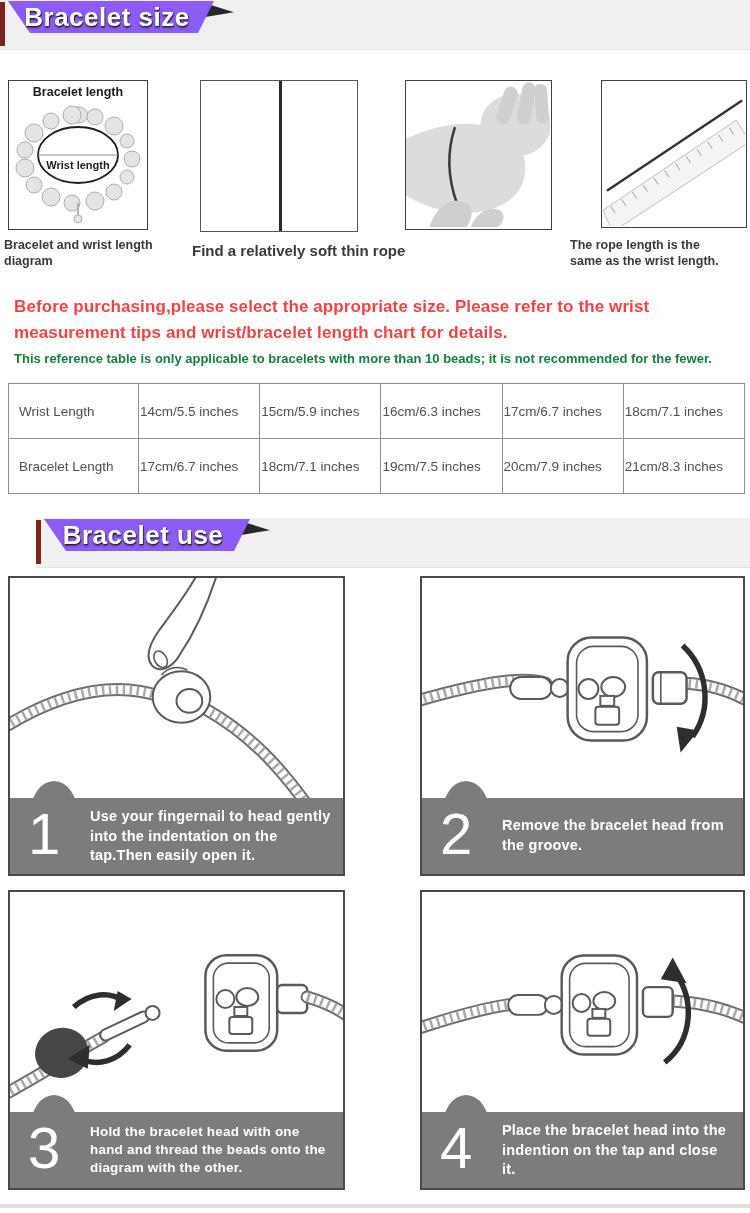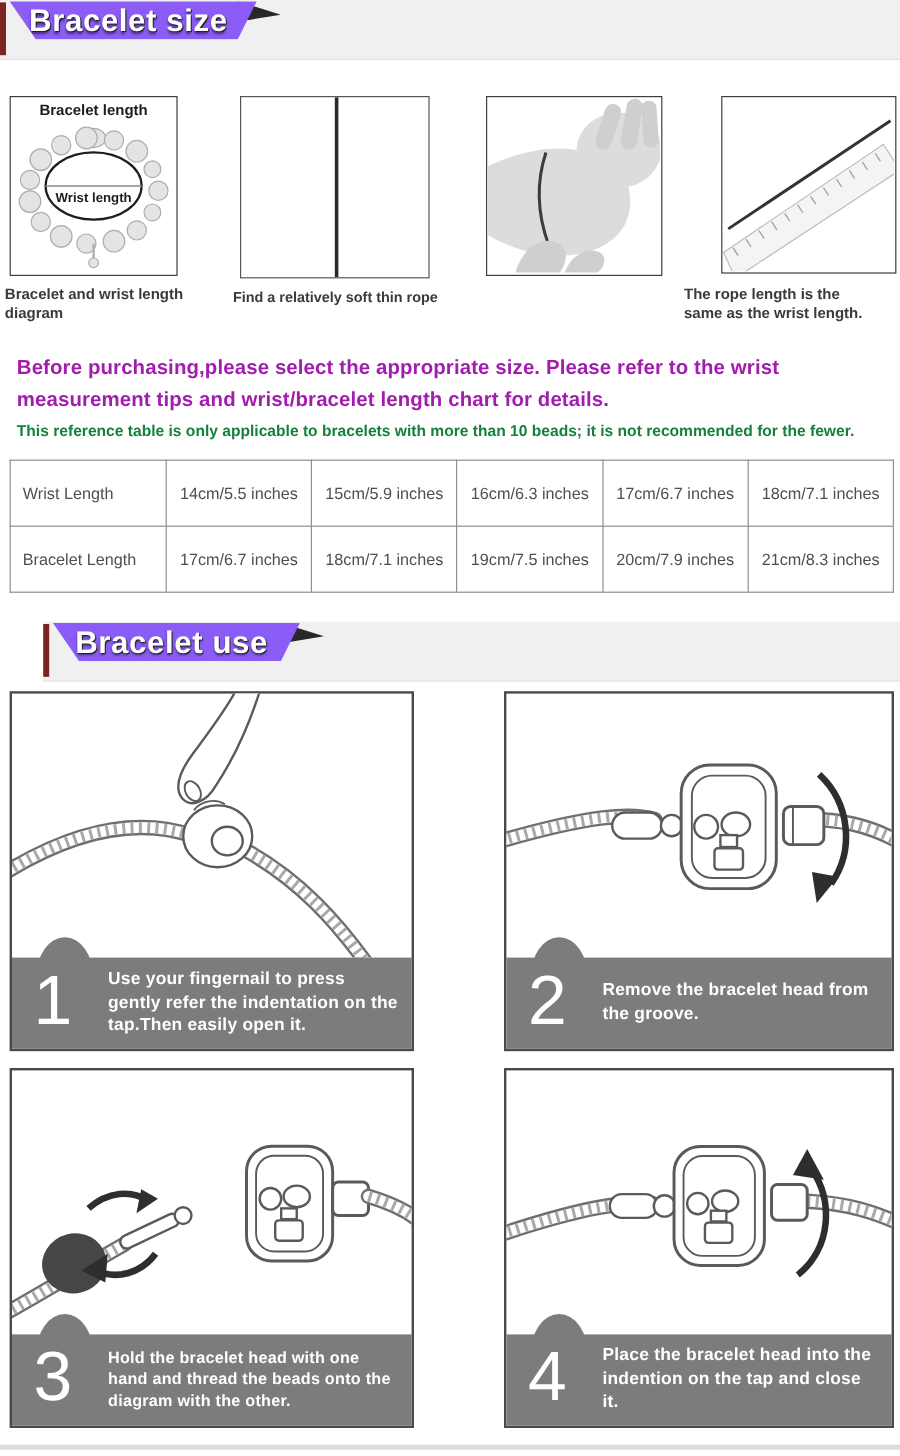--- a/index.html
+++ b/index.html
@@ -19,26 +19,26 @@
   .banner-shape span{color:#fff;font-size:26px;font-weight:800;letter-spacing:.5px;
     text-shadow:0 2px 2px rgba(0,0,0,.5), 1px 1px 0 #3a3a3a;}
 
   
   .mbox{position:absolute;top:80px;background:#fff;border:1.5px solid #3f3f3f;box-sizing:border-box;overflow:hidden;}
   .mcap{position:absolute;font-weight:700;font-size:12.5px;color:#3a3a3a;line-height:1.3;}
   .inbox-label{position:absolute;left:0;right:0;text-align:center;font-weight:700;color:#1c1c1c;}
 
   
   .lead{position:absolute;left:14px;top:294px;width:726px;font-size:17px;font-weight:800;
-    color:#a21caf;line-height:1.5;letter-spacing:.1px;}
+    color:#ef4444;line-height:1.5;letter-spacing:.1px;}
   .warning{position:absolute;left:14px;top:351px;width:730px;font-size:13px;font-weight:700;color:#15803d;}
 
   
   table.size{position:absolute;left:8px;top:383px;width:737px;height:104px;border-collapse:collapse;}
-  table.size td{border:1px solid #8f8f8f;font-size:13.5px;color:#4f4f4f;text-align:center;height:52px;}
+  table.size td{border:1px solid #8f8f8f;font-size:13.5px;color:#4f4f4f;height:52px;}
   table.size td.rowhead{text-align:left;padding-left:10px;width:118px;}
 
   
   .upanel{position:absolute;background:#fff;border:2px solid #4a4a4a;box-sizing:border-box;}
   .upanel svg.art{position:absolute;left:0;top:0;}
   .step-bar{position:absolute;left:0;right:0;bottom:0;height:76px;background:#7c7c7f;}
   .bump{position:absolute;top:-17px;left:20px;width:48px;height:34px;background:#7c7c7f;
     border-radius:50% 50% 0 0 / 100% 100% 0 0;}
   .step-num{position:absolute;left:18px;top:-2px;font-size:58px;font-weight:400;color:#fff;line-height:76px;}
   .step-text{position:absolute;left:80px;right:10px;top:50%;transform:translateY(-50%);
@@ -100,21 +100,21 @@
       <line x1="29" y1="74" x2="109" y2="74" stroke="#8a8a8a" stroke-width="1.2"></line>
     </svg>
     <div class="inbox-label" style="top:4px;font-size:12.5px;">Bracelet length</div>
     <div class="inbox-label" style="top:78px;font-size:11px;">Wrist length</div>
   </div>
   <div class="mcap" style="left:4px;top:237px;width:150px;text-align:left;">Bracelet and wrist length diagram</div>
 
   <div class="mbox" style="left:200px;width:158px;height:152px;border-width:1px;border-color:#555;">
     <div class="abs" style="left:50%;top:0;width:2.5px;height:100%;background:#2a2a2a;"></div>
   </div>
-  <div class="mcap" style="left:192px;top:241px;width:175px;text-align:center;font-size:12px;white-space:nowrap;">Find a relatively soft thin rope</div>
+  <div class="mcap" style="left:192px;top:241px;width:175px;text-align:center;font-size:15px;white-space:nowrap;">Find a relatively soft thin rope</div>
 
   <div class="mbox" style="left:405px;width:147px;height:150px;">
     <svg class="abs" style="left:0;top:0;" width="144" height="147" viewBox="0 0 147 148">
       <path class="ph" d="M0,58 C34,42 66,38 92,48 C116,57 126,76 120,100 C112,128 76,138 42,132 C26,129 10,122 0,116 Z"></path>
       <ellipse class="ph" cx="112" cy="44" rx="36" ry="32"></ellipse>
       <rect class="ph2" x="96" y="4" width="14" height="40" rx="7" transform="rotate(18 103 24)"></rect>
       <rect class="ph2" x="116" y="0" width="14" height="44" rx="7" transform="rotate(10 123 22)"></rect>
       <rect class="ph2" x="132" y="2" width="13" height="40" rx="6" transform="rotate(-4 138 22)"></rect>
       <path d="M50,46 C42,70 42,96 52,124" fill="none" stroke="#3c3c3c" stroke-width="2.6"></path>
       <path class="ph2" d="M24,148 C30,128 44,118 58,122 C68,125 70,136 62,148 Z"></path>
@@ -192,21 +192,21 @@
         <use href="#u1R" class="rope-h"></use>
       <ellipse class="ln" cx="172" cy="120" rx="29" ry="26"></ellipse>
       <path class="ln-n" d="M152,98 C158,90 170,88 178,93"></path>
       <ellipse class="ln" cx="180" cy="124" rx="13" ry="12"></ellipse>
       <path class="ln" d="M208,-4 C196,34 182,60 170,78 C163,90 150,97 142,88 C135,79 140,66 150,52 C165,32 180,12 188,-4 Z"></path>
       <ellipse class="ln-n" cx="151" cy="82" rx="6" ry="9" transform="rotate(-30 151 82)"></ellipse>
     </svg>
     <div class="step-bar">
       <div class="bump"></div>
       <div class="step-num">1</div>
-      <div class="step-text">Use your fingernail to press gently refer the indentation on the tap.Then easily open it.</div>
+      <div class="step-text">Use your fingernail to head gently into the indentation on the tap.Then easily open it.</div>
     </div>
   </div>
 
   <div class="upanel" style="left:420px;top:576px;width:325px;height:300px;">
     <svg class="art" width="321" height="220" viewBox="0 0 322 222">
       <defs>
         <path id="u2L" d="M-6,124 C70,102 104,100 124,106"></path>
         <path id="u2R" d="M240,106 C280,104 306,112 328,124"></path>
       </defs>
       <use href="#u2L" class="rope-o"></use>

